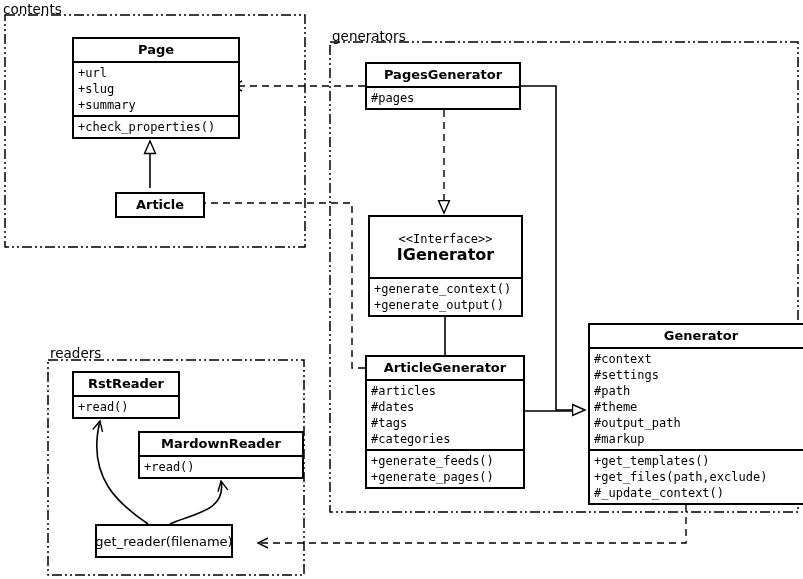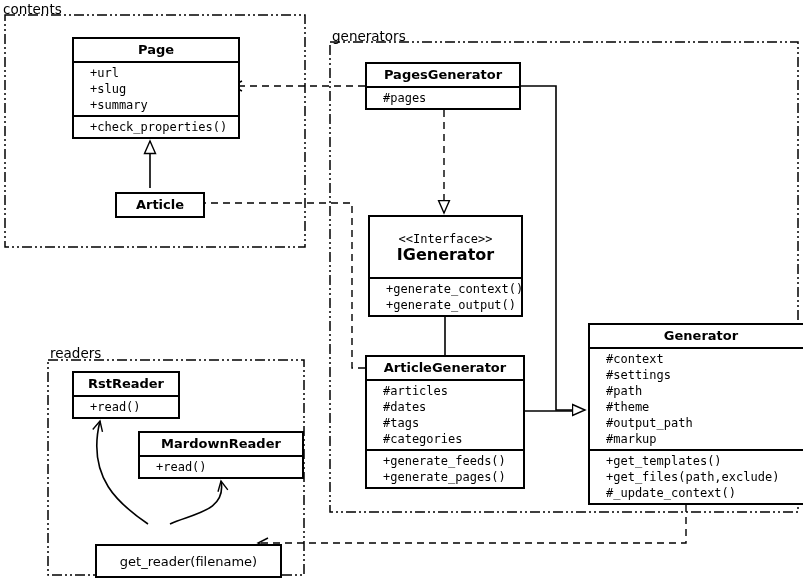--- a/index.html
+++ b/index.html
@@ -8,21 +8,21 @@
   #canvas { position:relative; width:803px; height:579px; background:#ffffff; overflow:hidden; }
   #arrows { position:absolute; left:0; top:0; z-index:0; }
   .pkg  { fill:none; stroke:#000; stroke-width:1.5; stroke-dasharray:10 3 2 3 2 3; }
   .dash { fill:none; stroke:#000; stroke-width:1.4; stroke-dasharray:7 5; }
   .solid{ fill:none; stroke:#000; stroke-width:1.6; }
   .pkg-label { position:absolute; z-index:2; font-size:13.5px; line-height:16px; color:#000; }
   .cls { position:absolute; z-index:1; border:2px solid #000; background:#ffffff; }
   .cls-title { font-weight:bold; font-size:13px; line-height:16px; text-align:center; padding:3px 4px; }
   .stereo { font-size:12px; line-height:15px; text-align:center; padding-top:15px; font-family:"DejaVu Sans Mono", monospace; }
   .title2 { font-weight:bold; font-size:16px; line-height:16px; text-align:center; padding-bottom:14px; }
-  .sec { border-top:2px solid #000; padding:2px 16px; }
+  .sec { border-top:2px solid #000; padding:2px 4px; }
   .m { font-family:"DejaVu Sans Mono", monospace; font-size:12px; line-height:16px; white-space:pre; }
   .plain-box { position:absolute; z-index:1; border:2px solid #000; background:#ffffff;
                display:flex; align-items:center; justify-content:center; font-size:13px; }
 </style>
 </head>
 <body>
 
 <div id="canvas">
 
   <svg id="arrows" width="803" height="579" viewBox="0 0 803 579">
@@ -127,17 +127,17 @@
     </div>
   </div>
 
   <div class="cls" style="left:138px; top:431px; width:166px;">
     <div class="cls-title">MardownReader</div>
     <div class="sec">
       <div class="m">+read()</div>
     </div>
   </div>
 
-  <div class="plain-box" style="left:95px; top:544px; width:187px; height:34px;">
+  <div class="plain-box" style="left:95px; top:524px; width:138px; height:34px;">
     <span>get_reader(filename)</span>
   </div>
 
 </div>
 
 </body></html>

